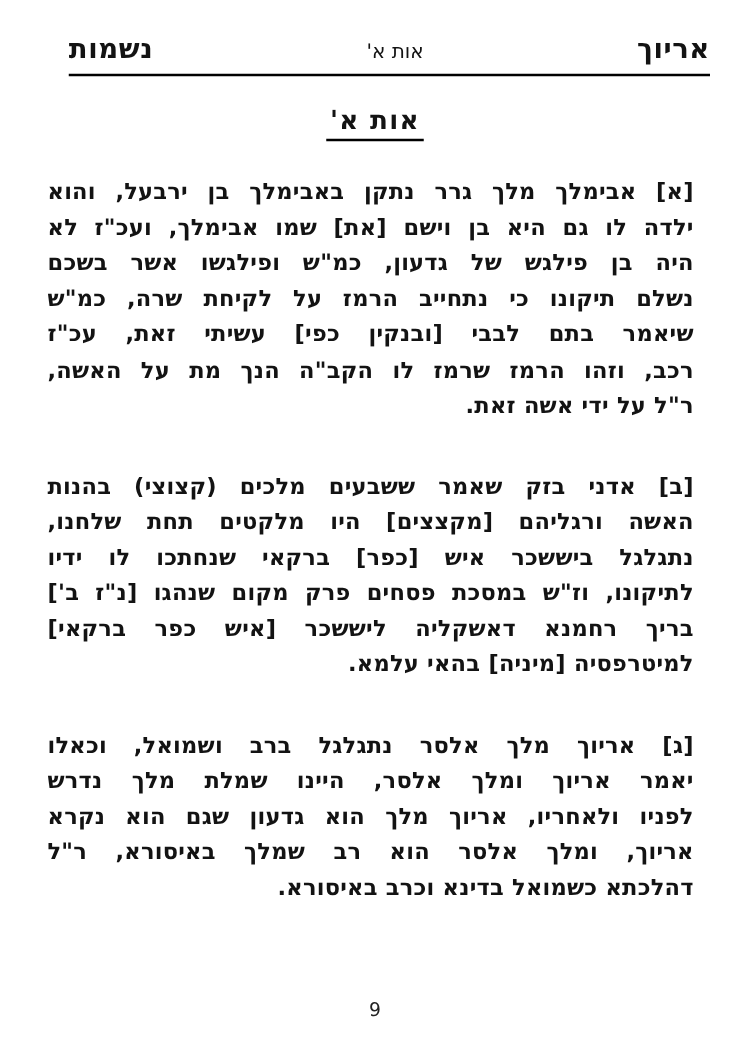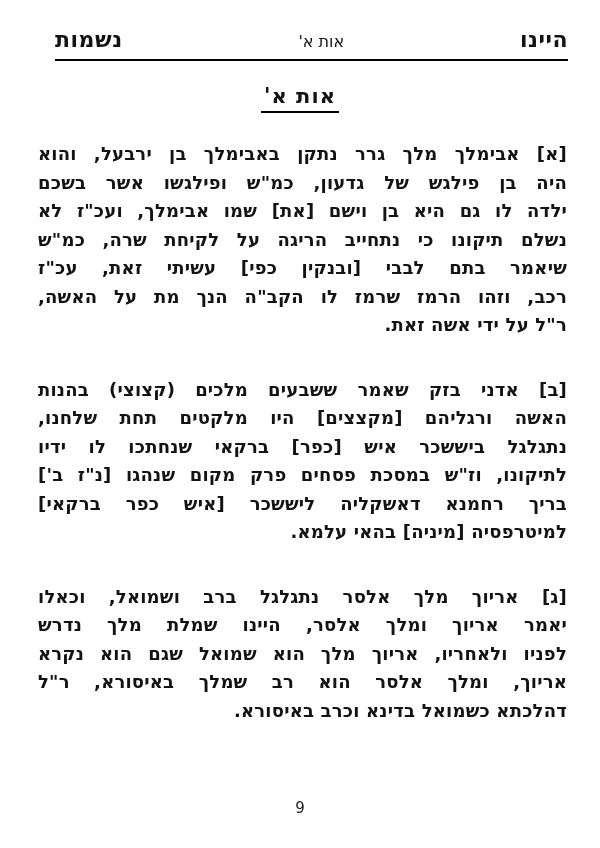--- a/index.html
+++ b/index.html
@@ -61,21 +61,21 @@
     top: 140px;
     right: 33px;
     width: 529px;
     direction: rtl;
     font-size: 18px;
     font-weight: bold;
     line-height: 28.5px;
     letter-spacing: 0.2px;
   }
   .paragraph {
-    margin: 0 0 36px 0;
+    margin: 0 12px 36px 0;
   }
   .text-line {
     direction: rtl;
     text-align: justify;
     text-align-last: justify;
     white-space: normal;
   }
   .text-line.last {
     text-align: right;
     text-align-last: right;
@@ -91,54 +91,54 @@
     font-weight: normal;
     color: #222;
   }
 </style>
 </head>
 <body>
 
 <div class="page">
 
   <div class="running-header">
-    <span class="book-title">היינו</span>
+    <span class="book-title">אריוך</span>
     <span class="section-label">אות א'</span>
     <span class="book-title">נשמות</span>
   </div>
 
   <div class="section-title">
     <span class="title-text">אות א'</span>
   </div>
 
   <div class="body-text">
 
     <div class="paragraph">
       <div class="text-line">[א] אבימלך מלך גרר נתקן באבימלך בן ירבעל, והוא</div>
+      <div class="text-line">ילדה לו גם היא בן וישם [את] שמו אבימלך, ועכ"ז לא</div>
       <div class="text-line">היה בן פילגש של גדעון, כמ"ש ופילגשו אשר בשכם</div>
-      <div class="text-line">ילדה לו גם היא בן וישם [את] שמו אבימלך, ועכ"ז לא</div>
-      <div class="text-line">נשלם תיקונו כי נתחייב הריגה על לקיחת שרה, כמ"ש</div>
+      <div class="text-line">נשלם תיקונו כי נתחייב הרמז על לקיחת שרה, כמ"ש</div>
       <div class="text-line">שיאמר בתם לבבי [ובנקין כפי] עשיתי זאת, עכ"ז</div>
       <div class="text-line">רכב, וזהו הרמז שרמז לו הקב"ה הנך מת על האשה,</div>
       <div class="text-line last">ר"ל על ידי אשה זאת.</div>
     </div>
 
     <div class="paragraph">
       <div class="text-line">[ב] אדני בזק שאמר ששבעים מלכים (קצוצי) בהנות</div>
       <div class="text-line">האשה ורגליהם [מקצצים] היו מלקטים תחת שלחנו,</div>
       <div class="text-line">נתגלגל ביששכר איש [כפר] ברקאי שנחתכו לו ידיו</div>
       <div class="text-line">לתיקונו, וז"ש במסכת פסחים פרק מקום שנהגו [נ"ז ב']</div>
       <div class="text-line">בריך רחמנא דאשקליה ליששכר [איש כפר ברקאי]</div>
       <div class="text-line last">למיטרפסיה [מיניה] בהאי עלמא.</div>
     </div>
 
     <div class="paragraph">
       <div class="text-line">[ג] אריוך מלך אלסר נתגלגל ברב ושמואל, וכאלו</div>
       <div class="text-line">יאמר אריוך ומלך אלסר, היינו שמלת מלך נדרש</div>
-      <div class="text-line">לפניו ולאחריו, אריוך מלך הוא שמואל שגם הוא נקרא</div>
+      <div class="text-line">לפניו ולאחריו, אריוך מלך הוא גדעון שגם הוא נקרא</div>
       <div class="text-line">אריוך, ומלך אלסר הוא רב שמלך באיסורא, ר"ל</div>
       <div class="text-line last">דהלכתא כשמואל בדינא וכרב באיסורא.</div>
     </div>
 
   </div>
 
   <div class="page-number">9</div>
 
 </div>
 

